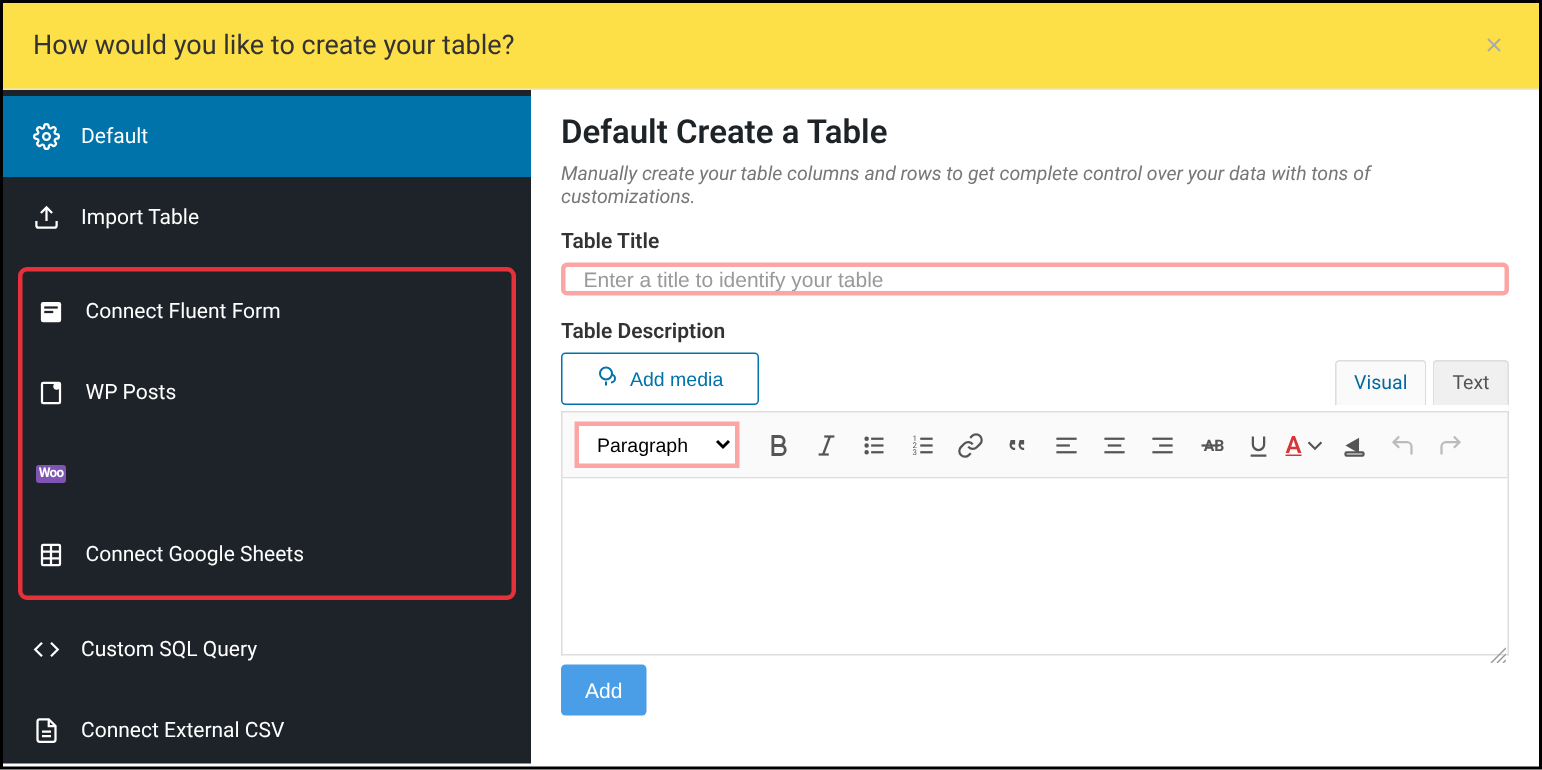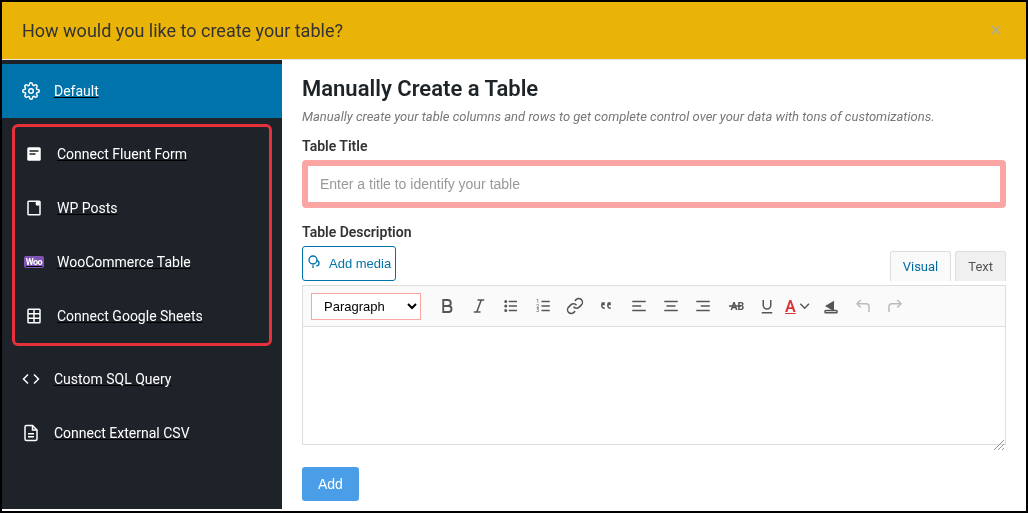--- a/index.html
+++ b/index.html
@@ -10,21 +10,21 @@
       height: 513px;
       overflow: hidden;
       border: 2px solid #000;
     }
     .modal-header {
       display: flex;
       justify-content: space-between;
       align-items: center;
       padding: 18px 20px;
       border-bottom: 1px solid #e5e5e5;
-      background: #eab308;
+      background: #fde047;
     }
     .modal-title {
       font-size: 18px;
       font-weight: 400;
       color: #333;
     }
     .modal-close {
       color: #aaa;
       font-size: 20px;
       cursor: pointer;
@@ -32,26 +32,25 @@
       height: 20px;
       display: flex;
       align-items: center;
       justify-content: center;
     }
     .modal-body {
       display: flex;
       height: calc(100% - 60px);
     }
     .sidebar {
-      width: 280px;
+      width: 352px;
       background: #1e2329;
       display: flex;
       flex-direction: column;
       padding: 4px 0;
-      text-decoration: underline;
     }
     .sidebar-item {
       display: flex;
       align-items: center;
       padding: 18px 20px;
       color: #fff;
       font-size: 14px;
       cursor: pointer;
       gap: 14px;
     }
@@ -93,38 +92,38 @@
     }
     .field-label {
       font-size: 14px;
       font-weight: 600;
       color: #333;
       margin-bottom: 6px;
       display: block;
     }
     .title-input {
       width: 100%;
-      padding: 10px 12px;
-      border: 6px solid #fca5a5;
+      padding: 0 12px;
+      border: 3px solid #fca5a5;
       border-radius: 4px;
       font-size: 14px;
       margin-bottom: 16px;
     }
     .title-input::placeholder { color: #999; }
     .editor-top {
       display: flex;
       justify-content: space-between;
       align-items: flex-end;
       margin-bottom: 0;
     }
     .add-media-btn {
       display: inline-flex;
       align-items: center;
       gap: 6px;
-      padding: 7px 4px;
+      padding: 7px 23px;
       border: 1px solid #0073aa;
       border-radius: 3px;
       background: #fff;
       color: #0073aa;
       font-size: 13px;
       cursor: pointer;
     }
     .editor-tabs {
       display: flex;
       gap: 4px;
@@ -147,21 +146,21 @@
       display: flex;
       align-items: center;
       gap: 4px;
       padding: 6px 8px;
       border: 1px solid #ddd;
       background: #fafafa;
       margin-top: 4px;
     }
     .format-select {
       padding: 4px 8px;
-      border: 1px solid #fca5a5;
+      border: 3px solid #fca5a5;
       font-size: 13px;
       width: 110px;
       margin-right: 8px;
       background: #fff;
     }
     .tb-btn {
       width: 28px;
       height: 28px;
       display: flex;
       align-items: center;
@@ -187,21 +186,21 @@
     .resize-handle {
       position: absolute;
       right: 2px;
       bottom: 2px;
       width: 12px;
       height: 12px;
       color: #999;
     }
     .add-btn {
       display: inline-block;
-      margin-top: 18px;
+      margin-top: 2px;
       padding: 9px 16px;
       background: #4a9ee8;
       color: #fff;
       border: none;
       border-radius: 3px;
       font-size: 14px;
       cursor: pointer;
     }
     .woo-badge {
       background: #7f54b3;
@@ -238,20 +237,30 @@
     <div class="sidebar-item active">
       <span class="icon">
         <svg viewBox="0 0 24 24" fill="none" stroke="currentColor" stroke-width="2">
             <circle cx="12" cy="12" r="3"></circle>
             <path d="M19.4 15a1.65 1.65 0 0 0 .33 1.82l.06.06a2 2 0 0 1-2.83 2.83l-.06-.06a1.65 1.65 0 0 0-1.82-.33 1.65 1.65 0 0 0-1 1.51V21a2 2 0 0 1-4 0v-.09a1.65 1.65 0 0 0-1-1.51 1.65 1.65 0 0 0-1.82.33l-.06.06a2 2 0 0 1-2.83-2.83l.06-.06a1.65 1.65 0 0 0 .33-1.82 1.65 1.65 0 0 0-1.51-1H3a2 2 0 0 1 0-4h.09a1.65 1.65 0 0 0 1.51-1 1.65 1.65 0 0 0-.33-1.82l-.06-.06a2 2 0 0 1 2.83-2.83l.06.06a1.65 1.65 0 0 0 1.82.33h0a1.65 1.65 0 0 0 1-1.51V3a2 2 0 0 1 4 0v.09a1.65 1.65 0 0 0 1 1.51h0a1.65 1.65 0 0 0 1.82-.33l.06-.06a2 2 0 0 1 2.83 2.83l-.06.06a1.65 1.65 0 0 0-.33 1.82v0a1.65 1.65 0 0 0 1.51 1H21a2 2 0 0 1 0 4h-.09a1.65 1.65 0 0 0-1.51 1z"></path>
           </svg>
       </span>
       <span>Default</span>
     </div>
 
+    <div class="sidebar-item">
+      <span class="icon">
+        <svg viewBox="0 0 24 24" fill="none" stroke="currentColor" stroke-width="2">
+            <path d="M21 15v4a2 2 0 0 1-2 2H5a2 2 0 0 1-2-2v-4"></path>
+            <polyline points="17 8 12 3 7 8"></polyline>
+            <line x1="12" y1="3" x2="12" y2="15"></line>
+          </svg>
+      </span>
+      <span>Import Table</span>
+    </div>
 
     <div class="highlight-box">
       <div class="sidebar-item">
         <span class="icon">
           <svg viewBox="0 0 24 24" fill="currentColor">
               <rect x="3" y="3" width="18" height="18" rx="2"></rect>
               <rect x="6" y="7" width="12" height="2" fill="#1e2329"></rect>
               <rect x="6" y="11" width="8" height="2" fill="#1e2329"></rect>
             </svg>
         </span>
@@ -265,21 +274,20 @@
               <circle cx="17" cy="6" r="2" fill="currentColor"></circle>
             </svg>
         </span>
         <span>WP Posts</span>
       </div>
 
       <div class="sidebar-item">
         <span class="icon">
           <span class="woo-badge">Woo</span>
         </span>
-        <span>WooCommerce Table</span>
       </div>
 
       <div class="sidebar-item">
         <span class="icon">
           <svg viewBox="0 0 24 24" fill="none" stroke="currentColor" stroke-width="2">
               <rect x="4" y="3" width="16" height="18" rx="1"></rect>
               <line x1="4" y1="9" x2="20" y2="9"></line>
               <line x1="4" y1="15" x2="20" y2="15"></line>
               <line x1="12" y1="3" x2="12" y2="21"></line>
             </svg>
@@ -305,21 +313,21 @@
             <polyline points="14 2 14 8 20 8"></polyline>
             <line x1="8" y1="13" x2="16" y2="13"></line>
             <line x1="8" y1="17" x2="16" y2="17"></line>
           </svg>
       </span>
       <span>Connect External CSV</span>
     </div>
   </div>
 
   <div class="main-content">
-    <h2 class="content-title">Manually Create a Table</h2>
+    <h2 class="content-title">Default Create a Table</h2>
     <p class="content-desc">Manually create your table columns and rows to get complete control over your data with tons of customizations.</p>
 
     <label class="field-label">Table Title</label>
     <input type="text" class="title-input" placeholder="Enter a title to identify your table" style="">
 
     <label class="field-label">Table Description</label>
 
     <div class="editor-top">
       <button class="add-media-btn">
         <span>

